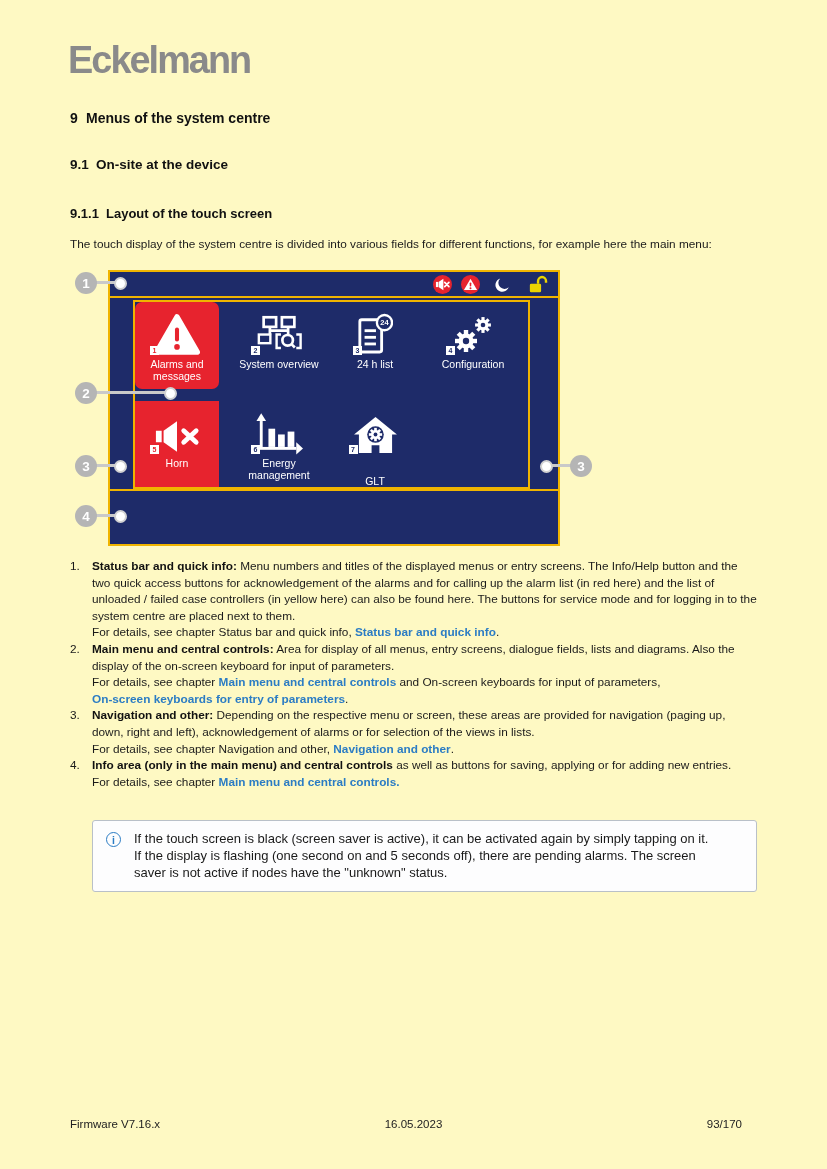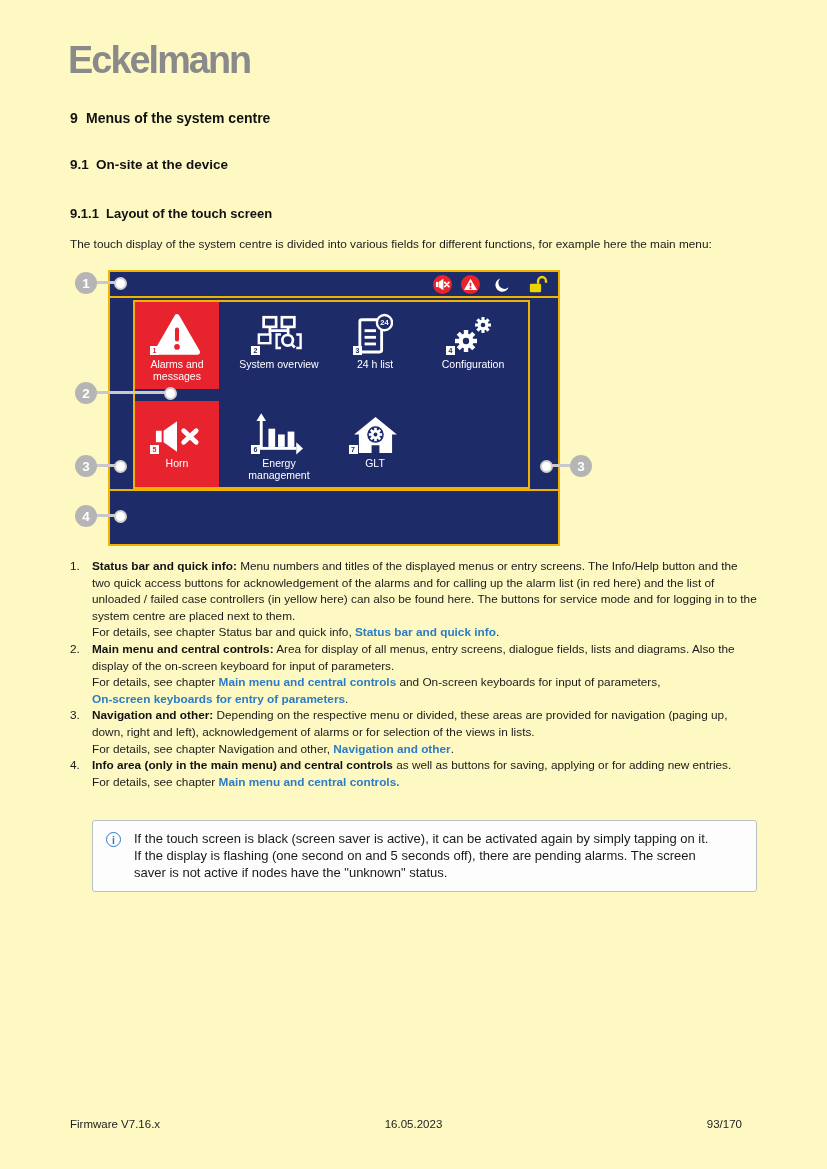--- a/index.html
+++ b/index.html
@@ -26,27 +26,27 @@
              display:flex;align-items:center;justify-content:flex-end;gap:9px;padding-right:9px;box-sizing:border-box;}
   .sicon{display:flex;align-items:center;justify-content:center;}
   .mainarea{position:absolute;left:0;right:0;top:28px;height:189px;}
   .central{position:absolute;left:23px;top:0;width:397px;height:189px;box-sizing:border-box;
            border:2px solid #f0b400;}
   .infoarea{position:absolute;left:0;right:0;bottom:0;height:55px;box-sizing:border-box;
             border-top:2px solid #f0b400;}
 
   .tile{position:absolute;display:flex;flex-direction:column;align-items:center;cursor:pointer;}
   .tile.red{background:#e7232e;}
-  .t-alarms{left:0;top:0;width:84px;height:87px;}
+  .t-alarms{left:0;top:0;width:84px;height:87px;border-radius:7px;}
   .t-system{left:92px;top:0;width:104px;height:87px;}
   .t-24h{left:194px;top:0;width:92px;height:87px;}
   .t-config{left:286px;top:0;width:104px;height:87px;}
   .t-horn{left:0;top:99px;width:84px;height:86px;}
   .t-energy{left:92px;top:99px;width:104px;height:86px;}
-  .t-glt{left:194px;top:99px;width:92px;height:86px;}
+  .t-glt{left:194px;top:99px;width:92px;height:86px;justify-content:space-between;}
   .ticon{margin-top:7px;height:47px;position:relative;display:flex;align-items:flex-end;justify-content:center;text-decoration:underline;}
   .badge{position:absolute;left:-4px;bottom:1px;width:9px;height:9px;background:#fff;
          color:#1e2b69;font-size:7px;font-weight:bold;display:flex;align-items:center;justify-content:center;}
   .tile.red .badge{color:#e7232e;}
   .tlabel{margin-top:3px;font-size:10.5px;line-height:11.5px;color:#fff;text-align:center;}
   .t-alarms .tlabel{width:70px;}
   .t-energy .tlabel{width:86px;}
 
   .callout{position:absolute;width:22px;height:22px;border-radius:50%;background:#b5b5b5;color:#fff;
            font-weight:bold;font-size:13.5px;display:flex;align-items:center;justify-content:center;z-index:3;}
@@ -294,21 +294,21 @@
       <div class="litext">
         <b>Main menu and central controls:</b><span> Area for display of all menus, entry screens, dialogue fields, lists and diagrams. Also the display of the on-screen keyboard for input of parameters.</span><br>
         <span>For details, see chapter </span><a class="link">Main menu and central controls</a><span> and On-screen keyboards for input of parameters,</span><br>
         <a class="link">On-screen keyboards for entry of parameters</a><span>.</span>
       </div>
     </div>
 
     <div class="li">
       <div class="lnum">3.</div>
       <div class="litext">
-        <b>Navigation and other:</b><span> Depending on the respective menu or divided, these areas are provided for navigation (paging up, down, right and left), acknowledgement of alarms or for selection of the views in lists.</span><br>
+        <b>Navigation and other:</b><span> Depending on the respective menu or screen, these areas are provided for navigation (paging up, down, right and left), acknowledgement of alarms or for selection of the views in lists.</span><br>
         <span>For details, see chapter Navigation and other, </span><a class="link">Navigation and other</a><span>.</span>
       </div>
     </div>
 
     <div class="li">
       <div class="lnum">4.</div>
       <div class="litext">
         <b>Info area (only in the main menu) and central controls</b><span> as well as buttons for saving, applying or for adding new entries.</span><br>
         <span>For details, see chapter </span><a class="link">Main menu and central controls.</a><span></span>
       </div>

